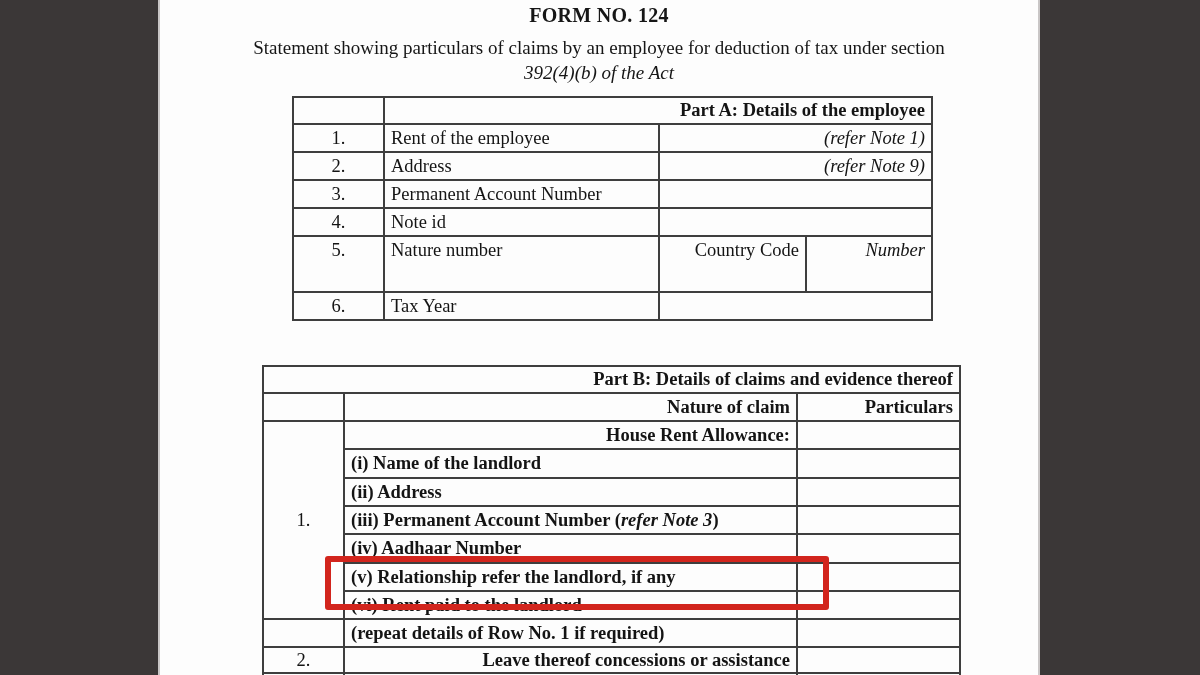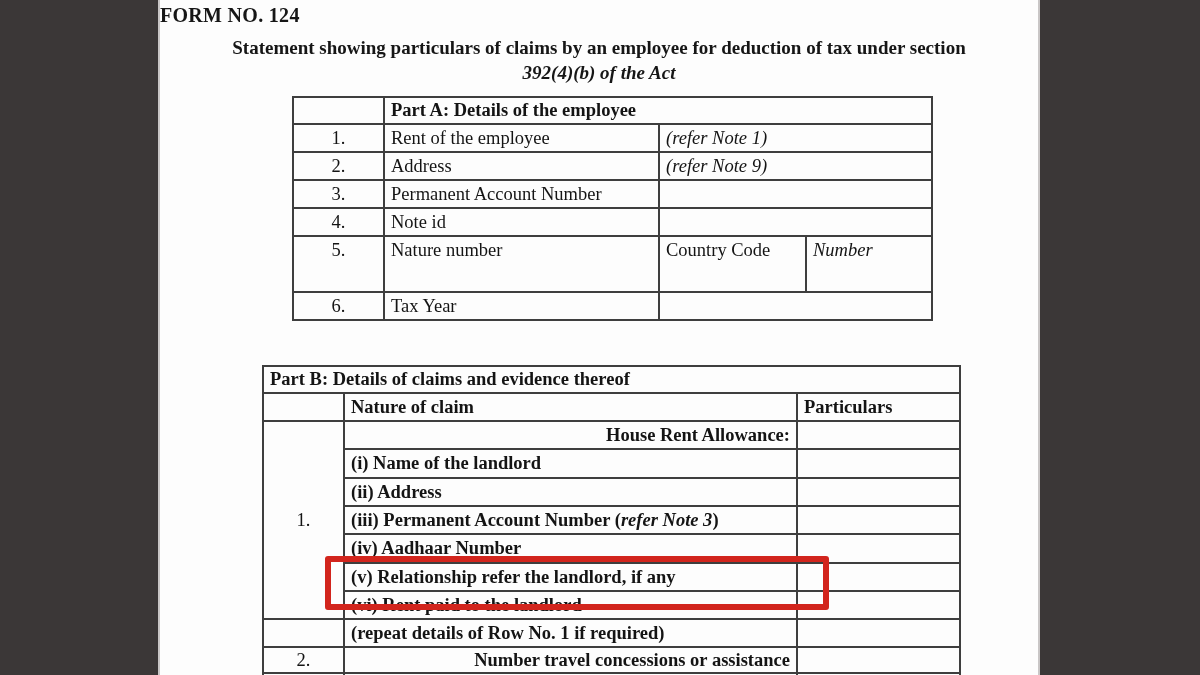--- a/index.html
+++ b/index.html
@@ -1,31 +1,31 @@
 <!DOCTYPE html>
 <html><head>
 <meta charset="utf-8">
 <style>
   html,body{margin:0;padding:0;background:#222;}
   .page{position:relative;width:1200px;height:675px;background:#fdfdfd;overflow:hidden;
         font-family:"Liberation Serif", serif;color:#161616;}
   .band{position:absolute;top:0;bottom:0;background:#3b3737;z-index:5;}
   .band-left{left:0;width:158px;border-right:2px solid #c9c6c6;}
   .band-right{right:0;width:160px;border-left:2px solid #c9c6c6;}
-  .doc-title{position:absolute;left:160px;width:878px;top:4px;
+  .doc-title{position:absolute;left:160px;width:878px;top:4px;text-align:center;
              font-size:20px;font-weight:bold;letter-spacing:.3px;}
   .doc-subtitle{position:absolute;left:160px;width:878px;top:35px;text-align:center;
-                font-size:19px;font-weight:bold;line-height:25px;}
+                font-size:19px;font-weight:normal;line-height:25px;}
   .doc-subtitle .line2{font-style:italic;}
   table.form{position:absolute;border-collapse:collapse;table-layout:fixed;font-size:18.5px;color:#141414;}
   .form td{border:2px solid #3e3e3e;padding:0 6px;overflow:hidden;white-space:nowrap;vertical-align:middle;}
   #partA{left:292px;top:96px;width:639px;}
   #partB{left:262px;top:365px;width:697px;}
   .h27{height:27px}.h28{height:28px}.h29{height:29px}.h56{height:56px}.h26{height:26px}.h12{height:12px}
-  .c{text-align:left;border-radius:7px;}
+  .c{text-align:right;border-radius:7px;}
   .b{font-weight:bold;}
   .i{font-style:italic;}
   .lbl{padding-left:10px;}
   .item{padding-left:8px;font-weight:bold;}
   .indent{padding-left:13px;text-align:right;}
   .serial{text-align:center;padding:0;}
   .top td{vertical-align:top;padding-top:3px;}
   .vtop{vertical-align:top;padding-top:3px;}
   .highlight{position:absolute;left:325px;top:556px;width:492px;height:42px;
              border:6px solid #d2251d;border-radius:3px;z-index:4;background:transparent;}
@@ -135,21 +135,21 @@
       <td class="item">(vi) Rent paid to the landlord</td>
       <td></td>
     </tr>
     <tr class="h28">
       <td class="serial"></td>
       <td class="item">(repeat details of Row No. 1 if required)</td>
       <td></td>
     </tr>
     <tr class="h26">
       <td class="serial">2.</td>
-      <td class="b indent">Number travel concessions or assistance</td>
+      <td class="b indent">Leave thereof concessions or assistance</td>
       <td></td>
     </tr>
     <tr class="h12">
       <td></td>
       <td></td>
       <td></td>
     </tr>
   </tbody>
     </table>
 

